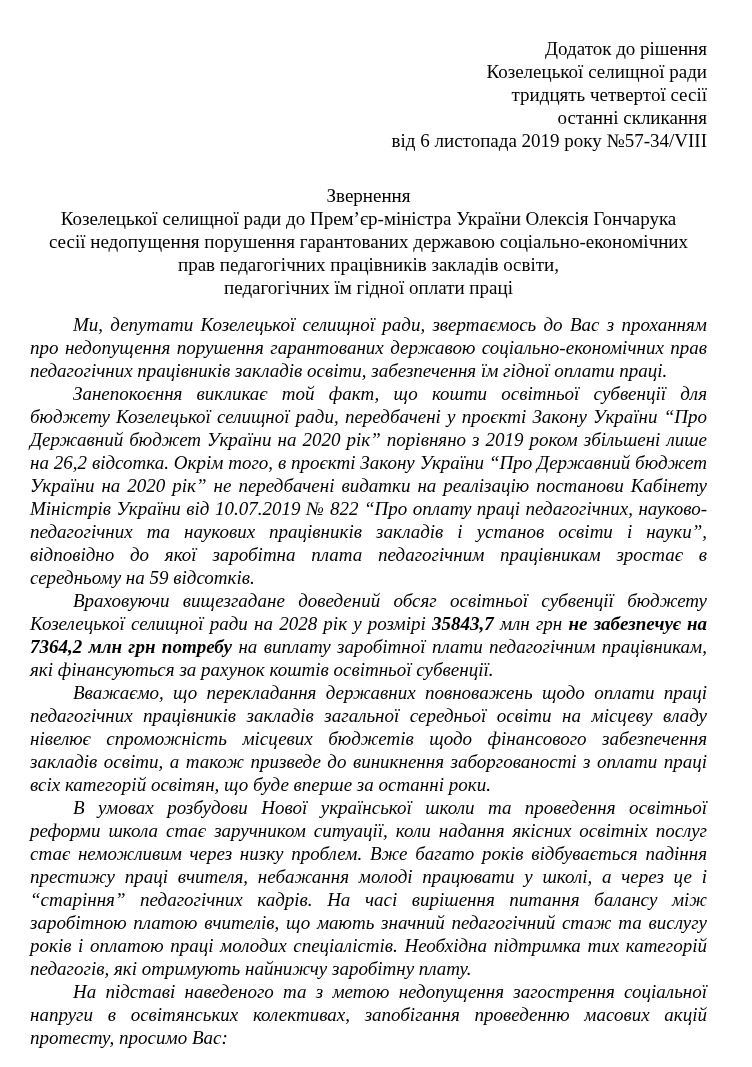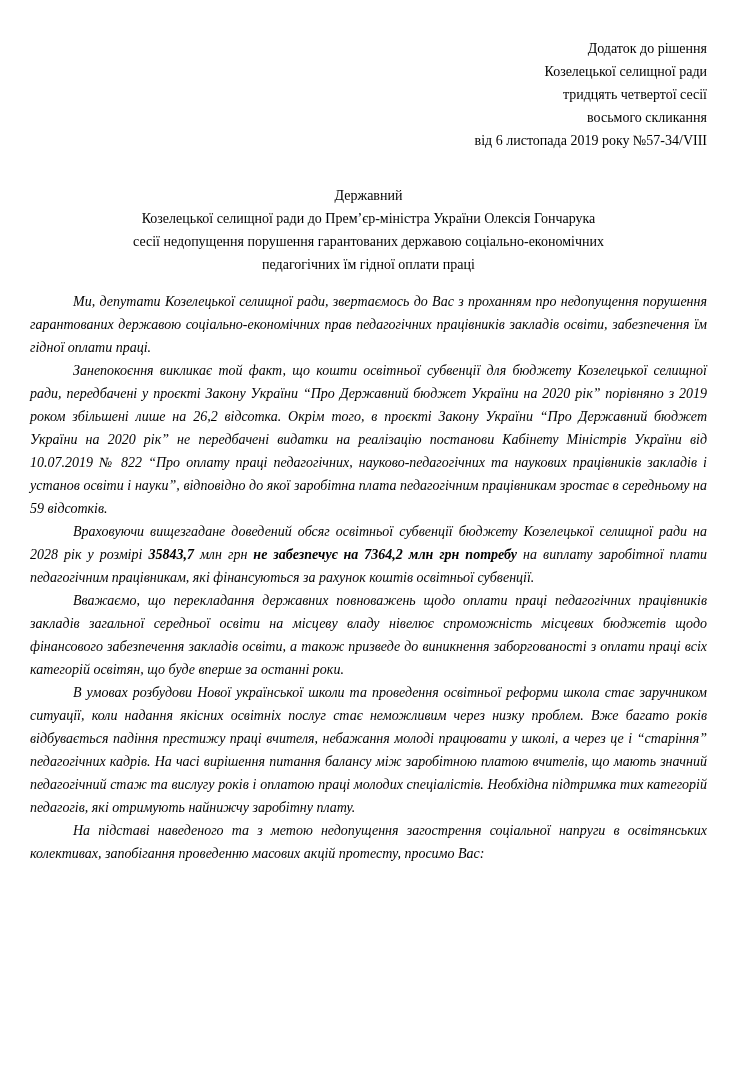--- a/index.html
+++ b/index.html
@@ -8,21 +8,21 @@
     background: #ffffff;
   }
   .page {
     position: relative;
     width: 752px;
     height: 1067px;
     box-sizing: border-box;
     background: #ffffff;
     color: #000000;
     font-family: "Liberation Serif", "DejaVu Serif", serif;
-    font-size: 14px;
+    font-size: 19px;
     line-height: 23px;
     padding: 37px 45px 20px 30px;
     overflow: hidden;
   }
   .header-block {
     text-align: right;
     margin: 0 0 32px 0;
   }
   .header-line {
     white-space: nowrap;
@@ -47,28 +47,29 @@
 </style>
 </head>
 <body>
 
 <div class="page">
 
   <div class="header-block">
     <div class="header-line">Додаток до рішення</div>
     <div class="header-line">Козелецької селищної ради</div>
     <div class="header-line">тридцять четвертої сесії</div>
-    <div class="header-line">восьмого скликання</div>
+    <div class="header-line">останні скликання</div>
     <div class="header-line">від 6 листопада 2019 року №57-34/VIII</div>
   </div>
 
   <div class="title-block">
-    <div class="title-line">Державний</div>
+    <div class="title-line">Звернення</div>
     <div class="title-line">Козелецької селищної ради до Прем’єр-міністра України Олексія Гончарука</div>
     <div class="title-line">сесії недопущення порушення гарантованих державою соціально-економічних</div>
+    <div class="title-line">прав педагогічних працівників закладів освіти,</div>
     <div class="title-line">педагогічних їм гідної оплати праці</div>
   </div>
 
   <div class="doc-body">
       <p class="para"><span>Ми, депутати Козелецької селищної ради, звертаємось до Вас з проханням про недопущення порушення гарантованих державою соціально-економічних прав педагогічних працівників закладів освіти, забезпечення їм гідної оплати праці.</span></p>
       <p class="para"><span>Занепокоєння викликає той факт, що кошти освітньої субвенції для бюджету Козелецької селищної ради, передбачені у проєкті Закону України “Про Державний бюджет України на 2020 рік” порівняно з 2019 роком збільшені лише на 26,2 відсотка. Окрім того, в проєкті Закону України “Про Державний бюджет України на 2020 рік” не передбачені видатки на реалізацію постанови Кабінету Міністрів України від 10.07.2019 № 822 “Про оплату праці педагогічних, науково-педагогічних та наукових працівників закладів і установ освіти і науки”, відповідно до якої заробітна плата педагогічним працівникам зростає в середньому на 59 відсотків.</span></p>
       <p class="para"><span>Враховуючи вищезгадане доведений обсяг освітньої субвенції бюджету Козелецької селищної ради на 2028 рік у розмірі </span><span class="bold">35843,7</span><span> млн грн </span><span class="bold">не забезпечує на 7364,2 млн грн потребу</span><span> на виплату заробітної плати педагогічним працівникам, які фінансуються за рахунок коштів освітньої субвенції.</span></p>
       <p class="para"><span>Вважаємо, що перекладання державних повноважень щодо оплати праці педагогічних працівників закладів загальної середньої освіти на місцеву владу нівелює спроможність місцевих бюджетів щодо фінансового забезпечення закладів освіти, а також призведе до виникнення заборгованості з оплати праці всіх категорій освітян, що буде вперше за останні роки.</span></p>
       <p class="para"><span>В умовах розбудови Нової української школи та проведення освітньої реформи школа стає заручником ситуації, коли надання якісних освітніх послуг стає неможливим через низку проблем. Вже багато років відбувається падіння престижу праці вчителя,  небажання молоді працювати у школі, а через це і “старіння” педагогічних кадрів. На часі вирішення питання балансу між заробітною платою вчителів, що мають значний педагогічний стаж та вислугу років і оплатою праці молодих спеціалістів. Необхідна підтримка тих категорій педагогів, які отримують найнижчу заробітну плату.</span></p>
       <p class="para"><span>На підставі наведеного та з метою недопущення загострення соціальної напруги в освітянських колективах, запобігання проведенню масових акцій протесту,  просимо Вас:</span></p>

